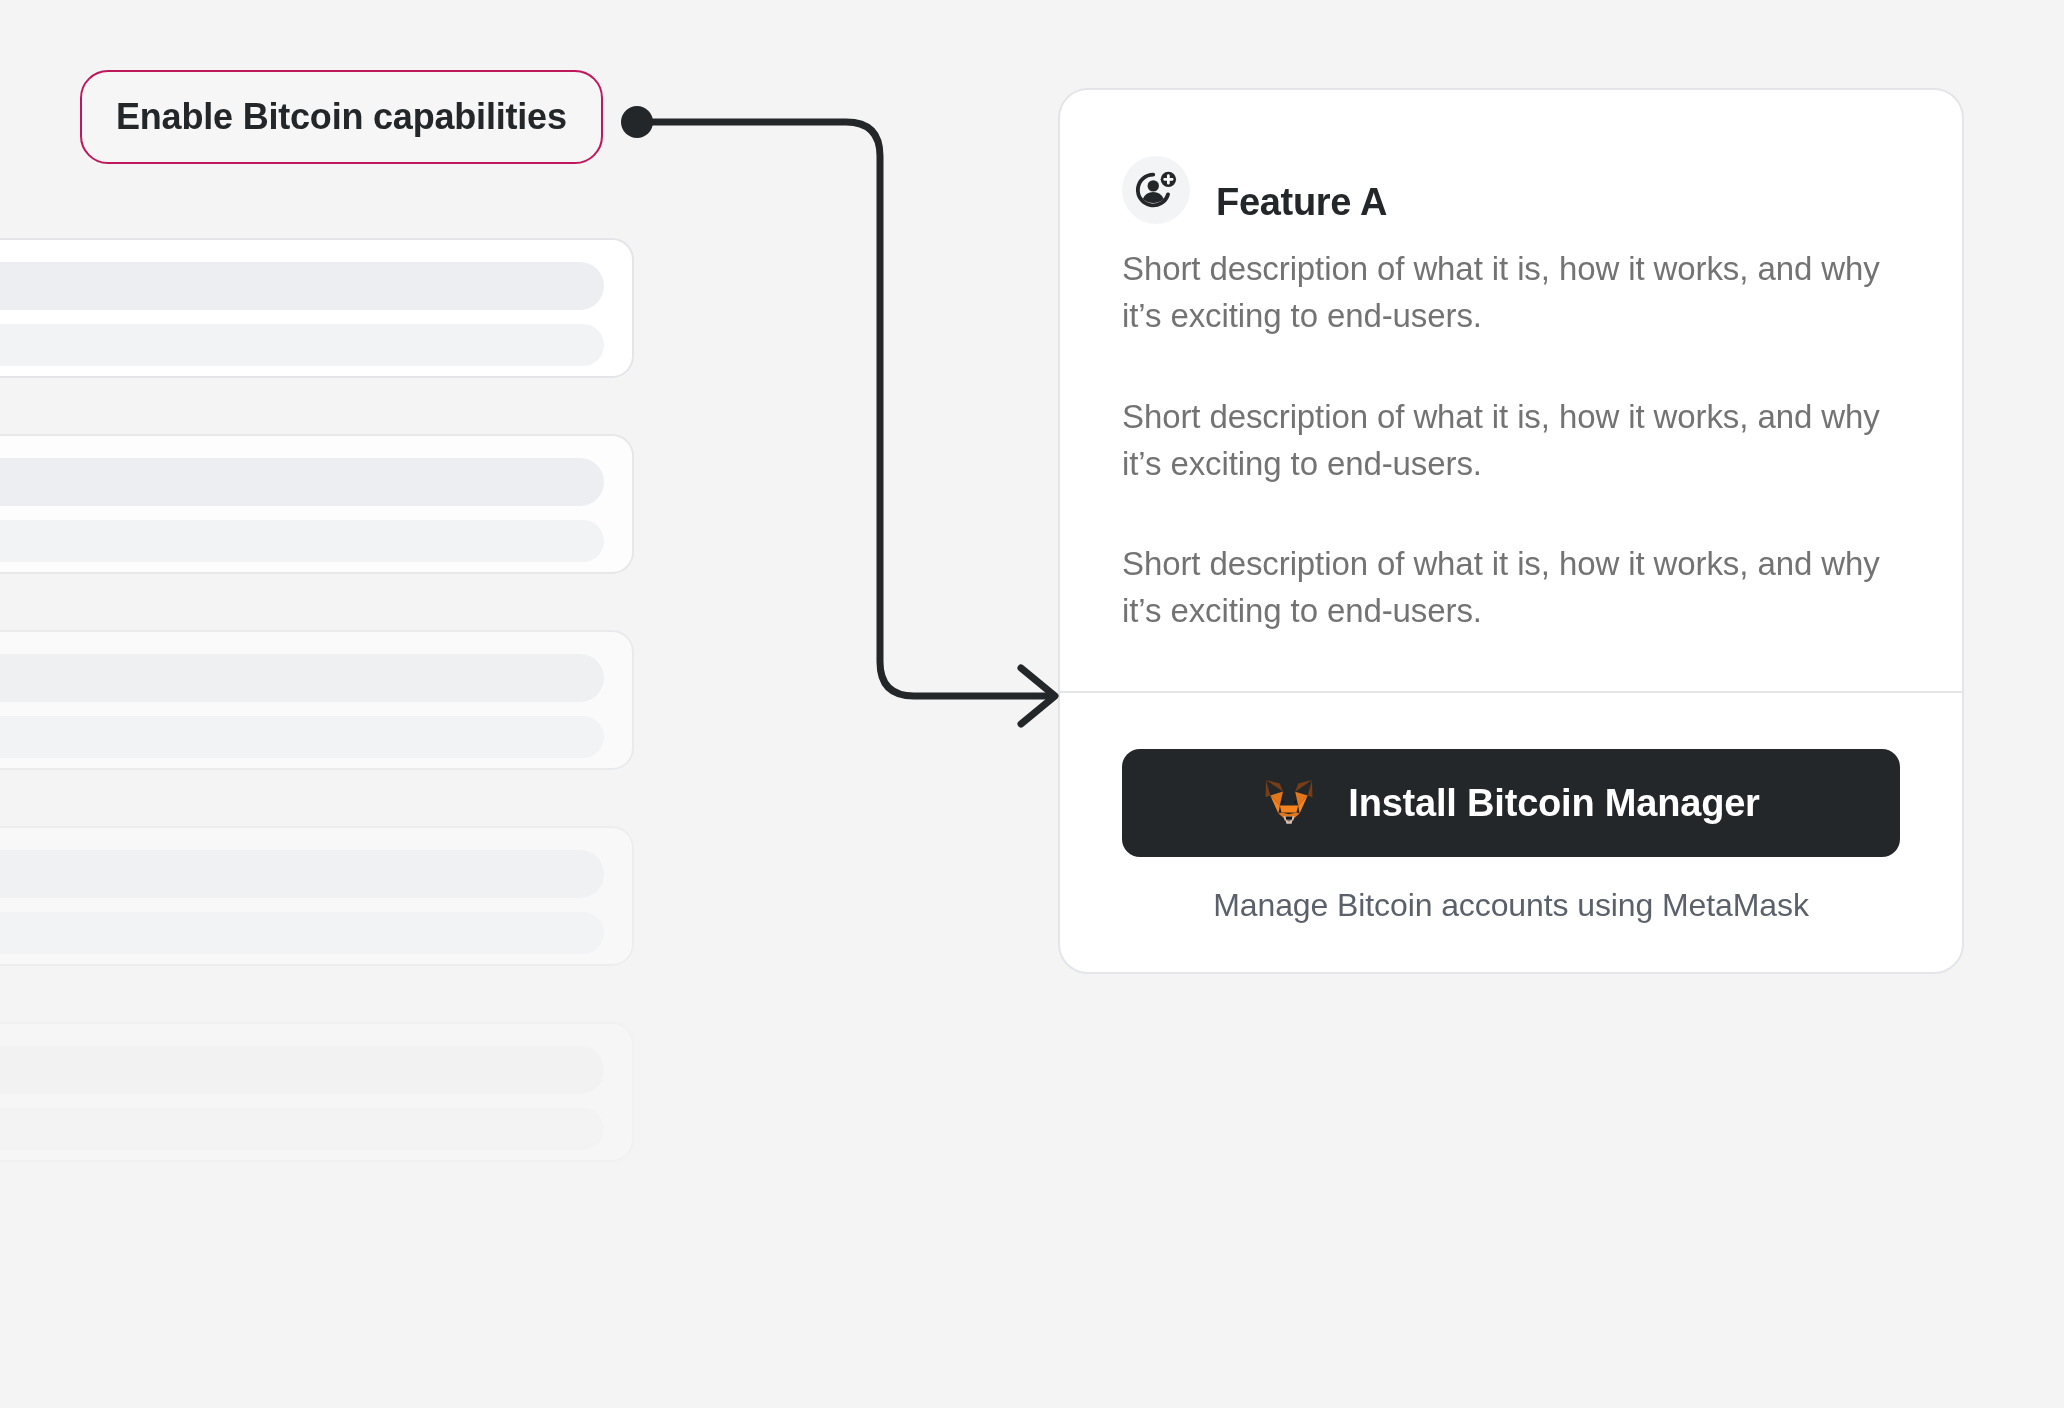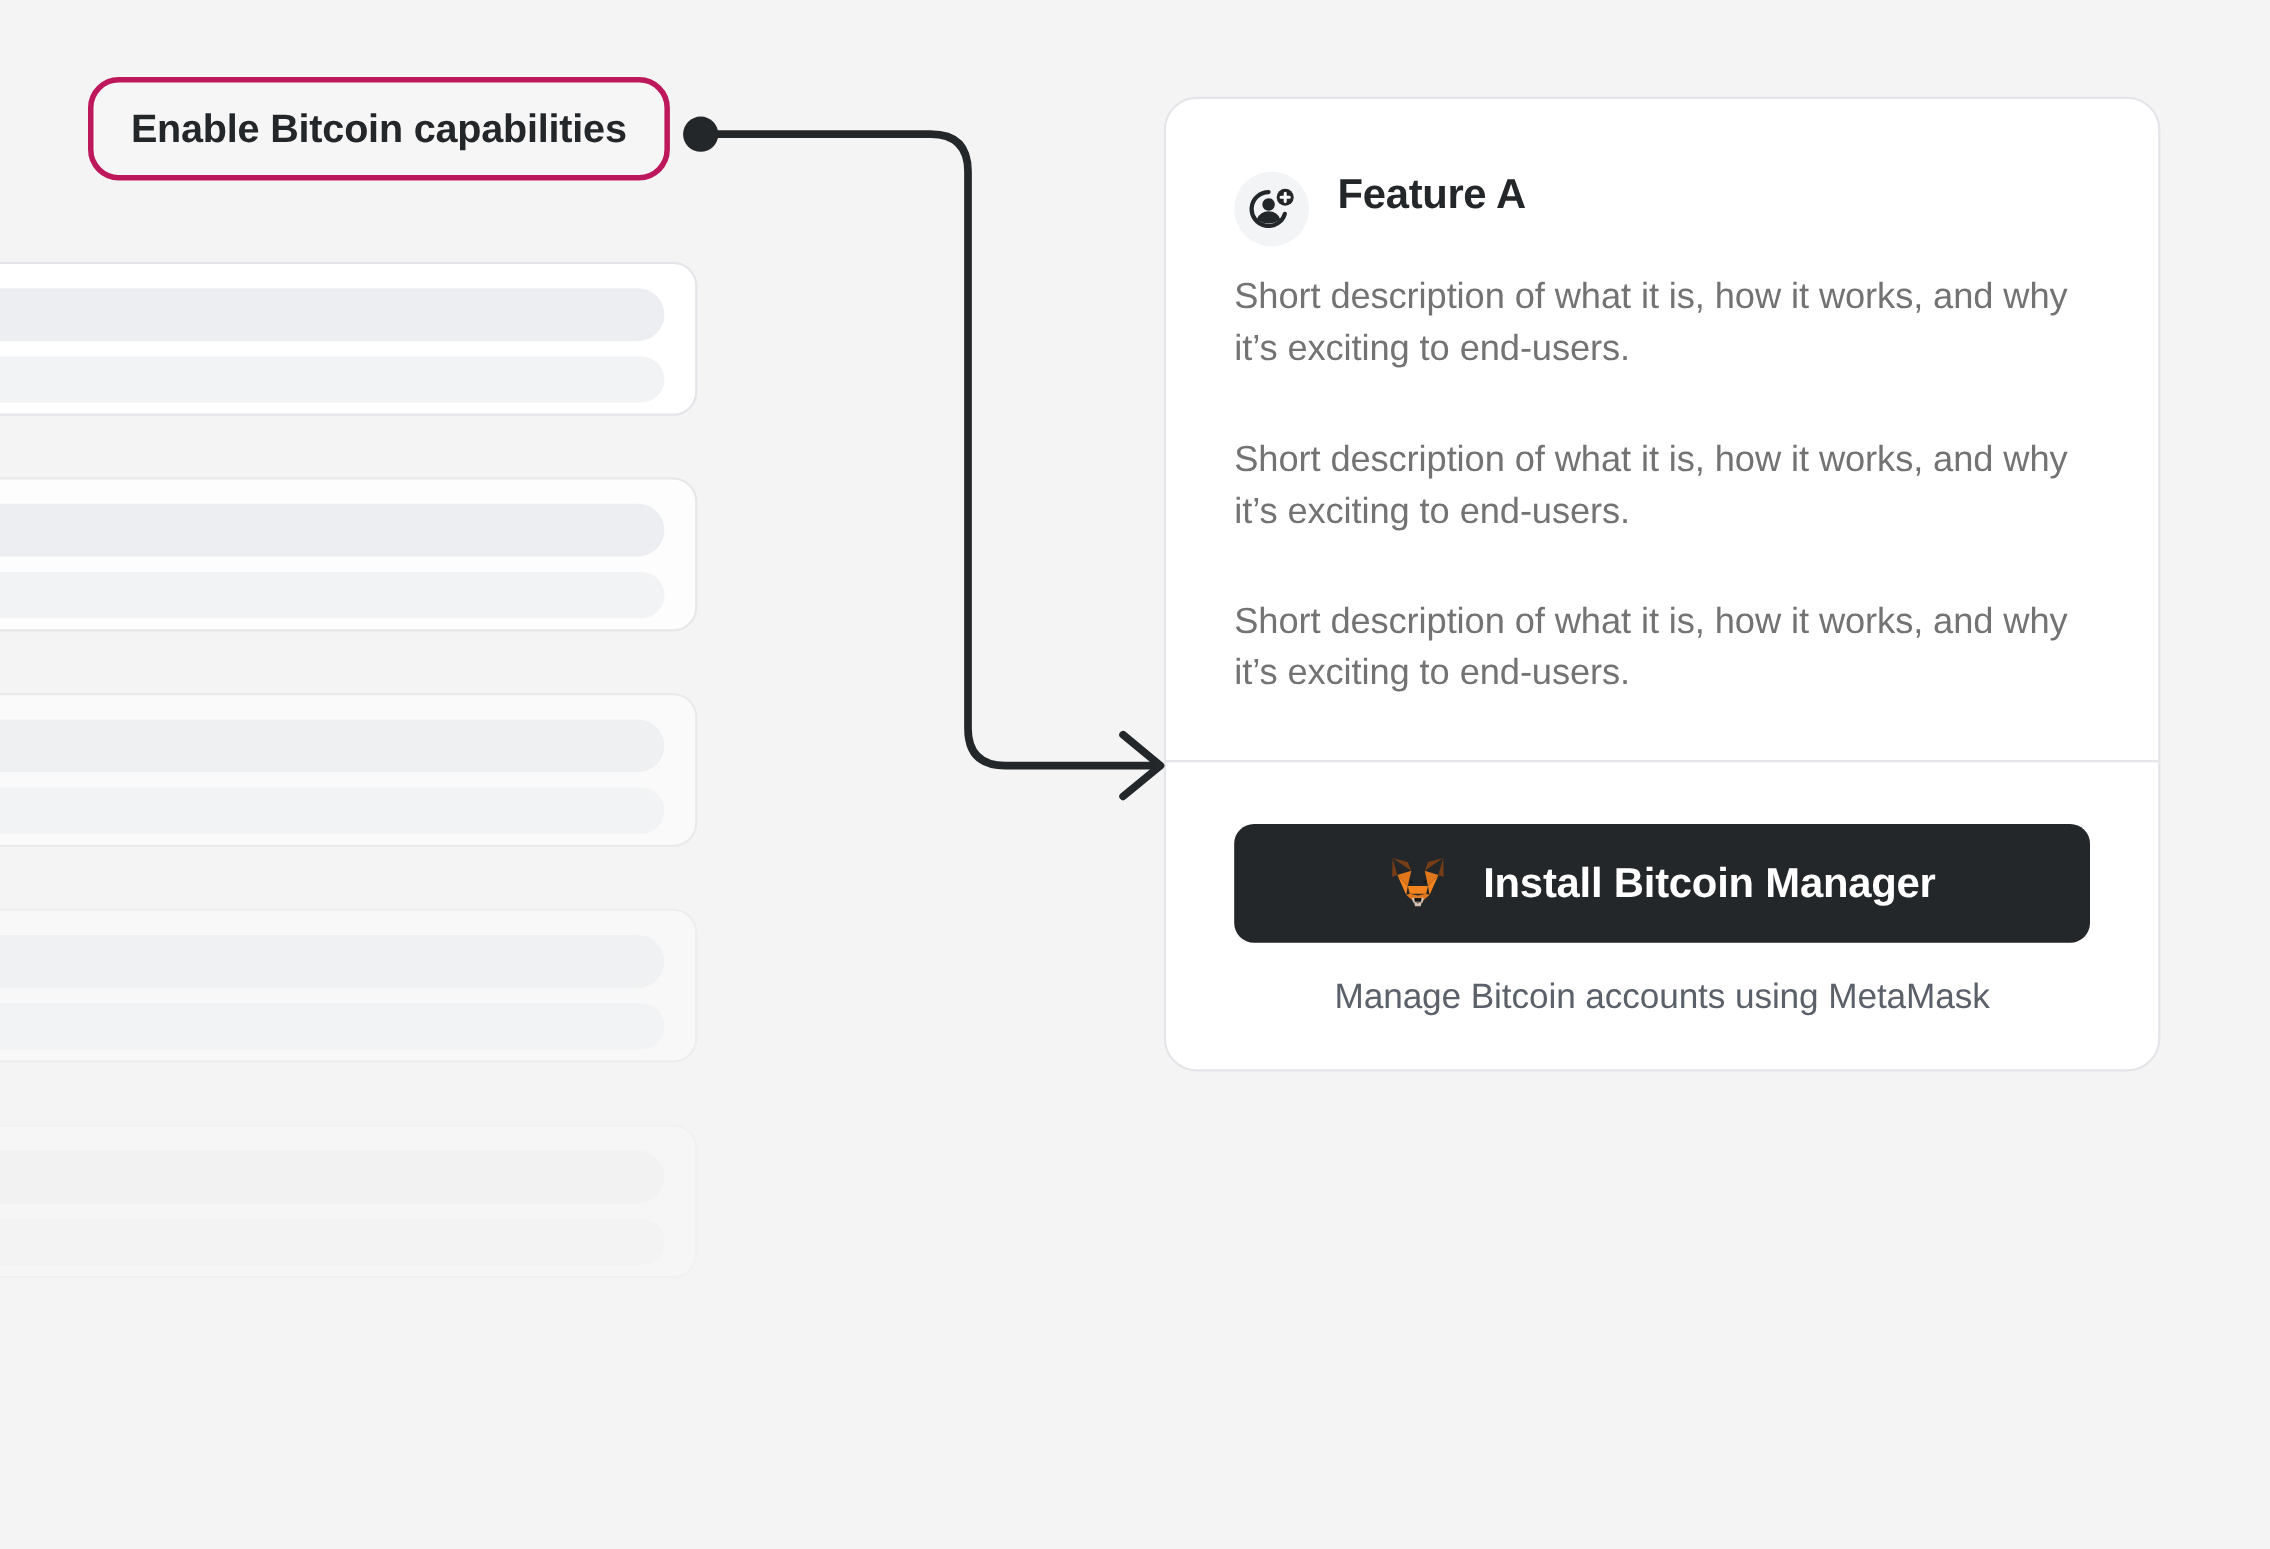--- a/index.html
+++ b/index.html
@@ -53,21 +53,21 @@
   .callout-pill {
     position: absolute;
     left: 80px;
     top: 70px;
     height: 94px;
     box-sizing: border-box;
     display: flex;
     align-items: center;
     padding: 0 34px;
     background: #f6f6f6;
-    border: 5px solid #be185d;
+    border: 2px solid #be185d;
     border-radius: 28px;
     z-index: 6;
   }
   .callout-pill-label {
     font-size: 36px;
     font-weight: 600;
     color: #24272a;
     letter-spacing: -0.2px;
     white-space: nowrap;
   }
@@ -96,21 +96,21 @@
     z-index: 4;
   }
   .feature-list {
     padding: 66px 62px 56px 62px;
   }
   .feature-item { margin-bottom: 54px; }
   .feature-item:last-child { margin-bottom: 0; }
 
   .feature-head {
     display: flex;
-    align-items: flex-start;
+    align-items: flex-end;
     gap: 26px;
     margin-bottom: 22px;
   }
   .feature-icon-circle {
     width: 68px;
     height: 68px;
     flex: 0 0 68px;
     border-radius: 50%;
     background: #f2f4f6;
     display: flex;

